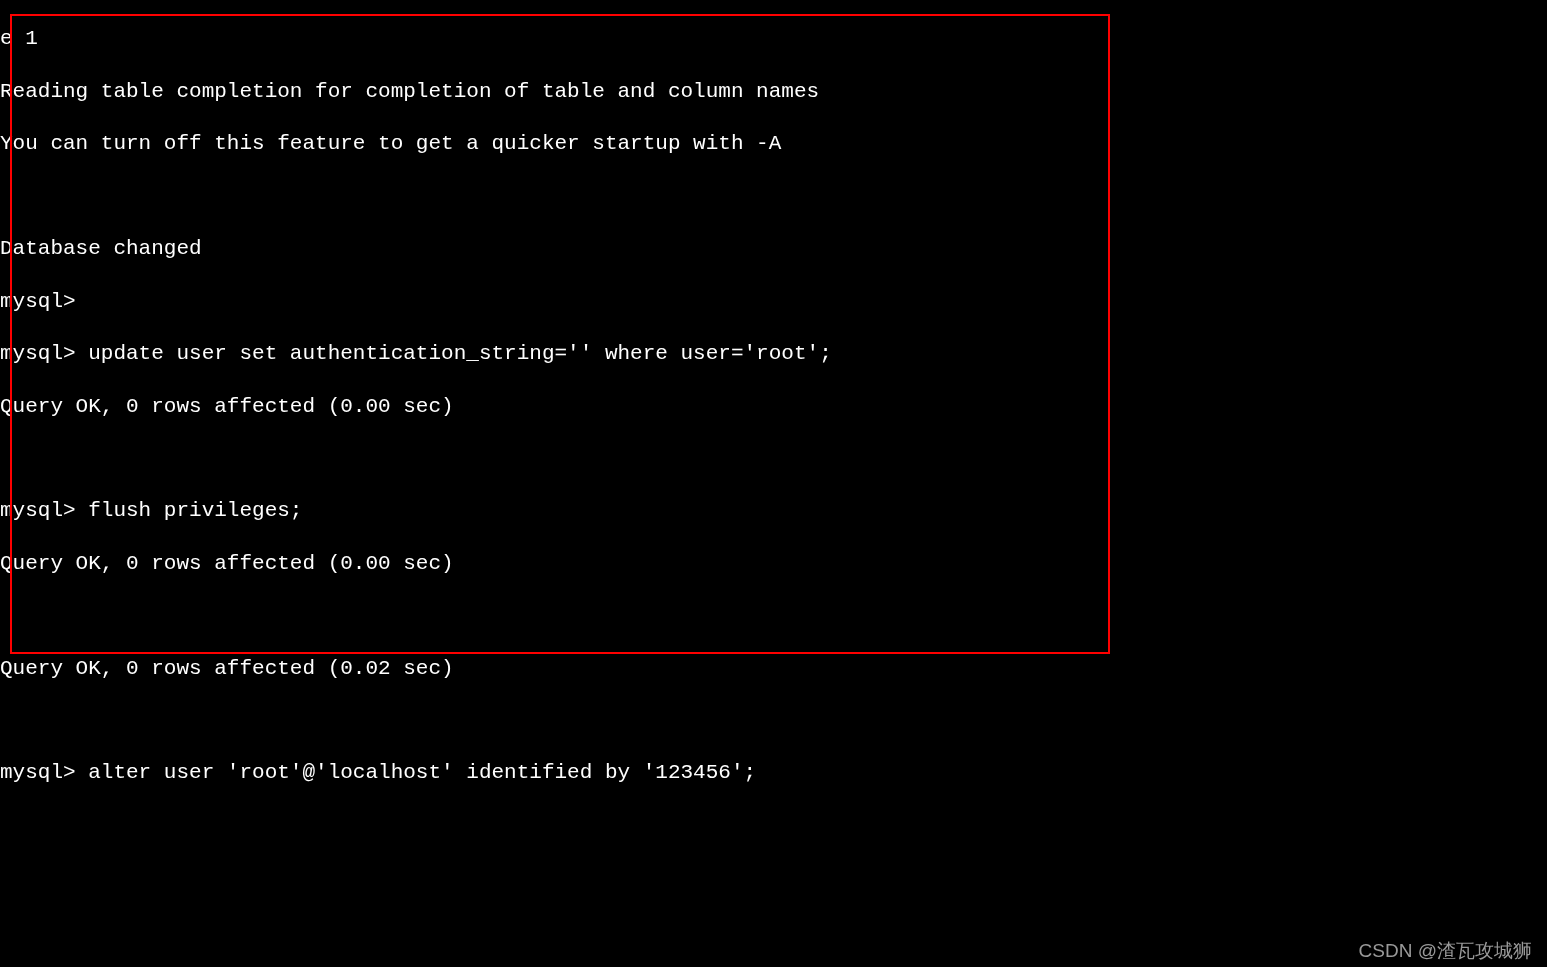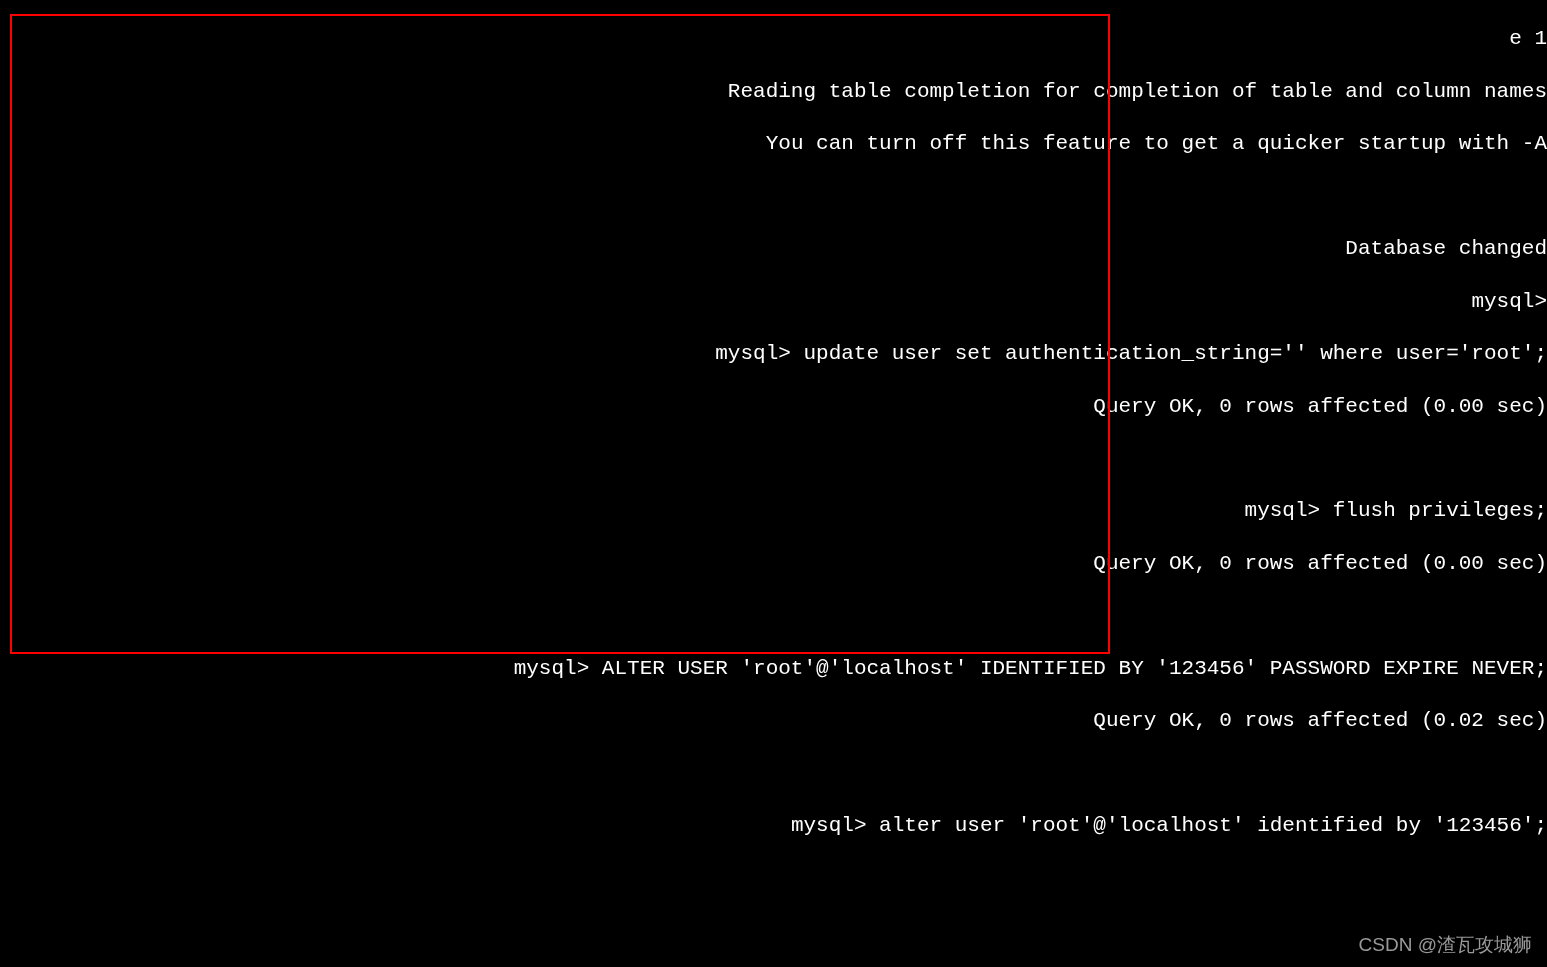--- a/index.html
+++ b/index.html
@@ -19,34 +19,33 @@
       position: relative;
     }
     .terminal {
       padding: 0;
       white-space: pre;
       position: relative;
     }
     .line {
       display: block;
       min-height: 26px;
-      text-align: right;
     }
     .red-box {
       position: absolute;
       border: 2px solid #ff0000;
       left: 10px;
       top: 14px;
       width: 1100px;
       height: 640px;
       pointer-events: none;
     }
     .watermark {
       position: absolute;
-      bottom: 10px;
+      bottom: 4px;
       right: 15px;
       color: #999;
       font-size: 19px;
       font-family: sans-serif;
     }
   </style>
 </head>
 <body>
 
 <div class="terminal">
@@ -55,21 +54,20 @@
 <span class="line">You can turn off this feature to get a quicker startup with -A</span>
 <span class="line"></span>
 <span class="line">Database changed</span>
 <span class="line">mysql&gt;</span>
 <span class="line">mysql&gt; update user set authentication_string='' where user='root';</span>
 <span class="line">Query OK, 0 rows affected (0.00 sec)</span>
 <span class="line"></span>
 <span class="line">mysql&gt; flush privileges;</span>
 <span class="line">Query OK, 0 rows affected (0.00 sec)</span>
 <span class="line"></span>
-<span class="line">mysql&gt; ALTER USER 'root'@'localhost' IDENTIFIED BY '123456' PASSWORD EXPIRE NEVER;</span>
 <span class="line">Query OK, 0 rows affected (0.02 sec)</span>
 <span class="line"></span>
 <span class="line">mysql&gt; alter user 'root'@'localhost' identified by '123456';</span>
 
 
 
 
 
 
 

